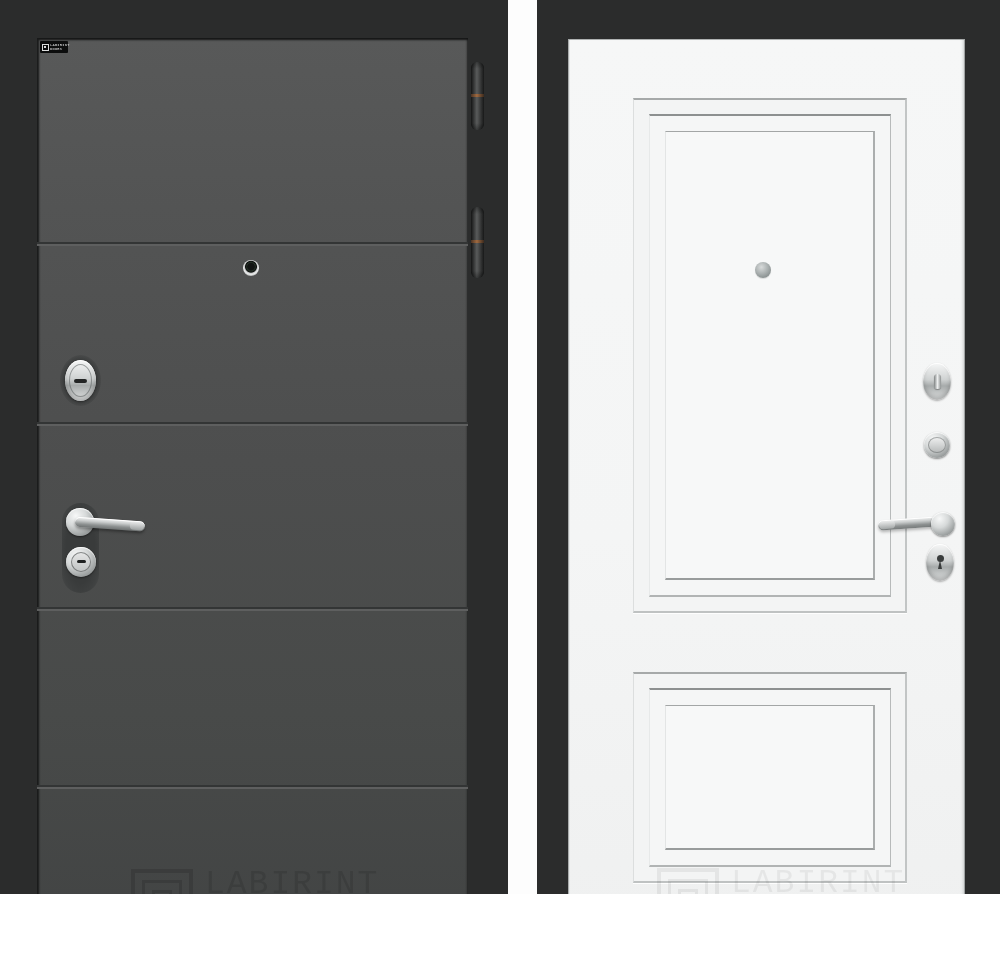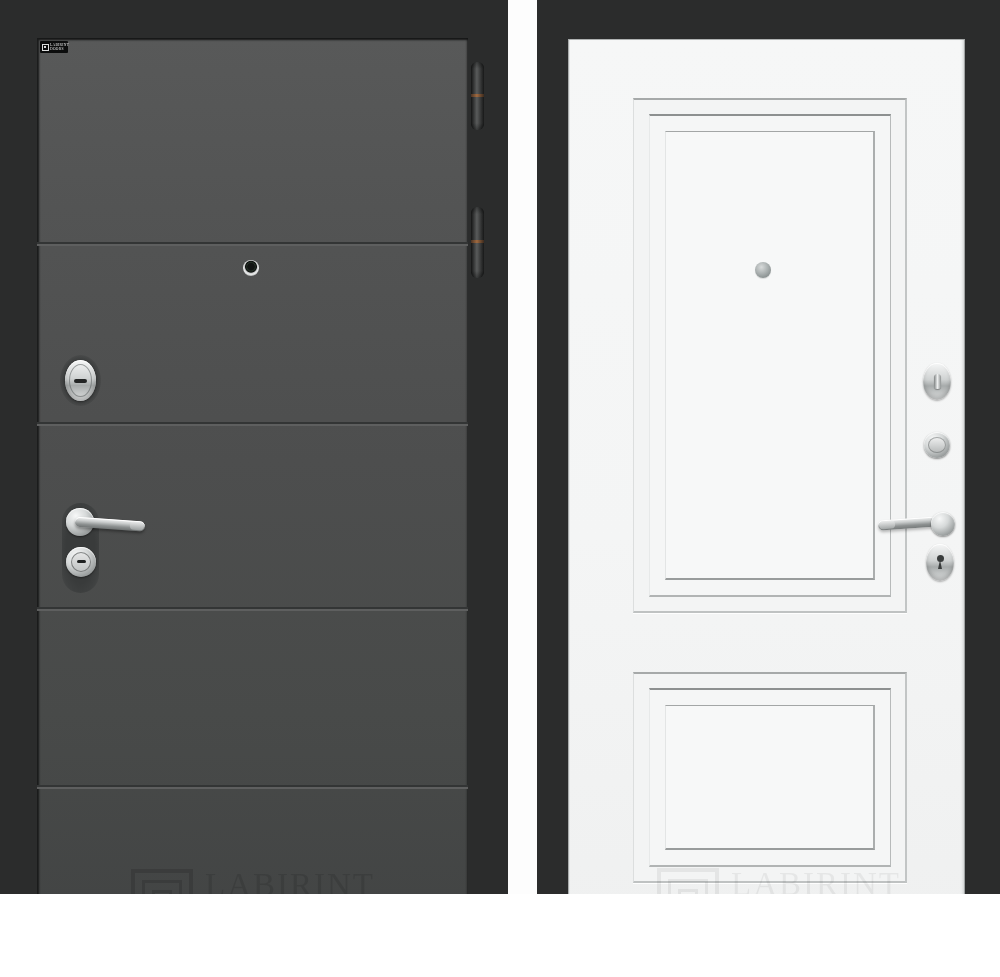--- a/index.html
+++ b/index.html
@@ -1,17 +1,17 @@
 <!DOCTYPE html>
 <html style="--frame_bg: #2b2c2c; --divider: #fdfdfd; --front_face_top: #565757; --front_face_bottom: #414343; --back_face: #f4f5f5; --chrome_light: #f6f7f7; --chrome_dark: #8f9393; --hinge_copper: #a06a40; --badge_bg: #0c0d0d; --badge_text: #e9eaea;"><head>
 <meta charset="utf-8">
 <style>
   html,body{margin:0;padding:0;background:#ffffff;}
   .stage{position:relative;width:1000px;height:894px;overflow:hidden;background:#fdfdfd;
-         font-family:Liberation Serif, serif;}
+         font-family:Liberation Mono, monospace;}
 
   
   .photo{position:absolute;top:0;height:977px;background:var(--frame_bg,#2b2c2c);overflow:hidden;}
   .photo-left{left:0;width:508px;}
   .photo-right{left:537px;width:463px;}
   .divider{position:absolute;top:0;left:508px;width:29px;height:977px;background:var(--divider,#fdfdfd);}
 
   
   .front-face{position:absolute;left:37px;top:38px;width:431px;height:939px;
     background:linear-gradient(180deg,#585959 0%,#535454 18%,#4d4e4e 45%,#484a49 72%,#414343 100%);

